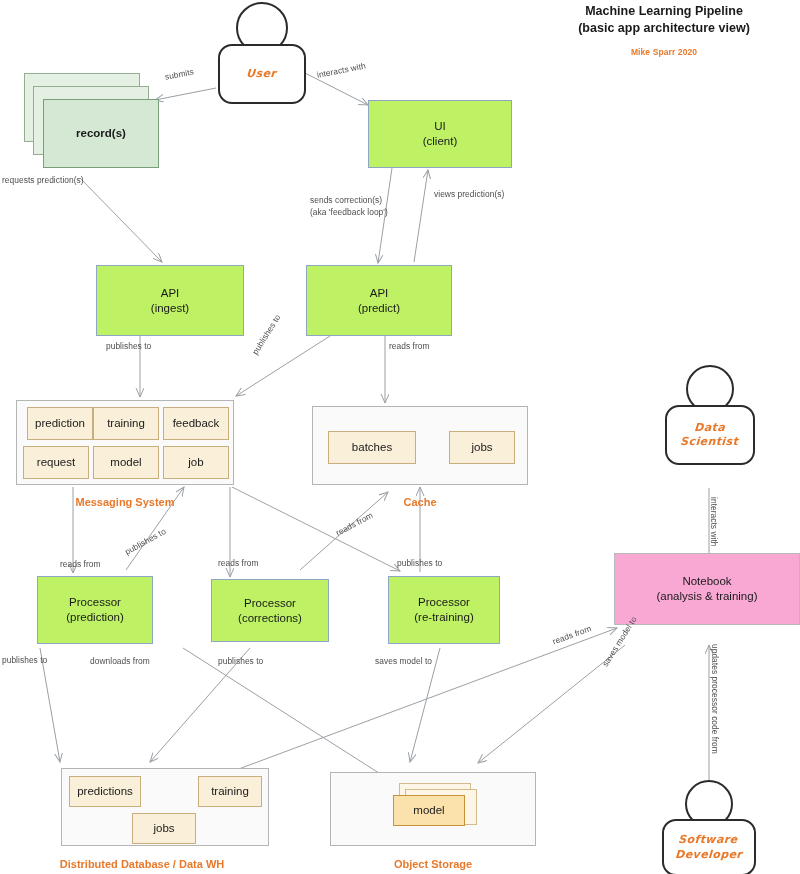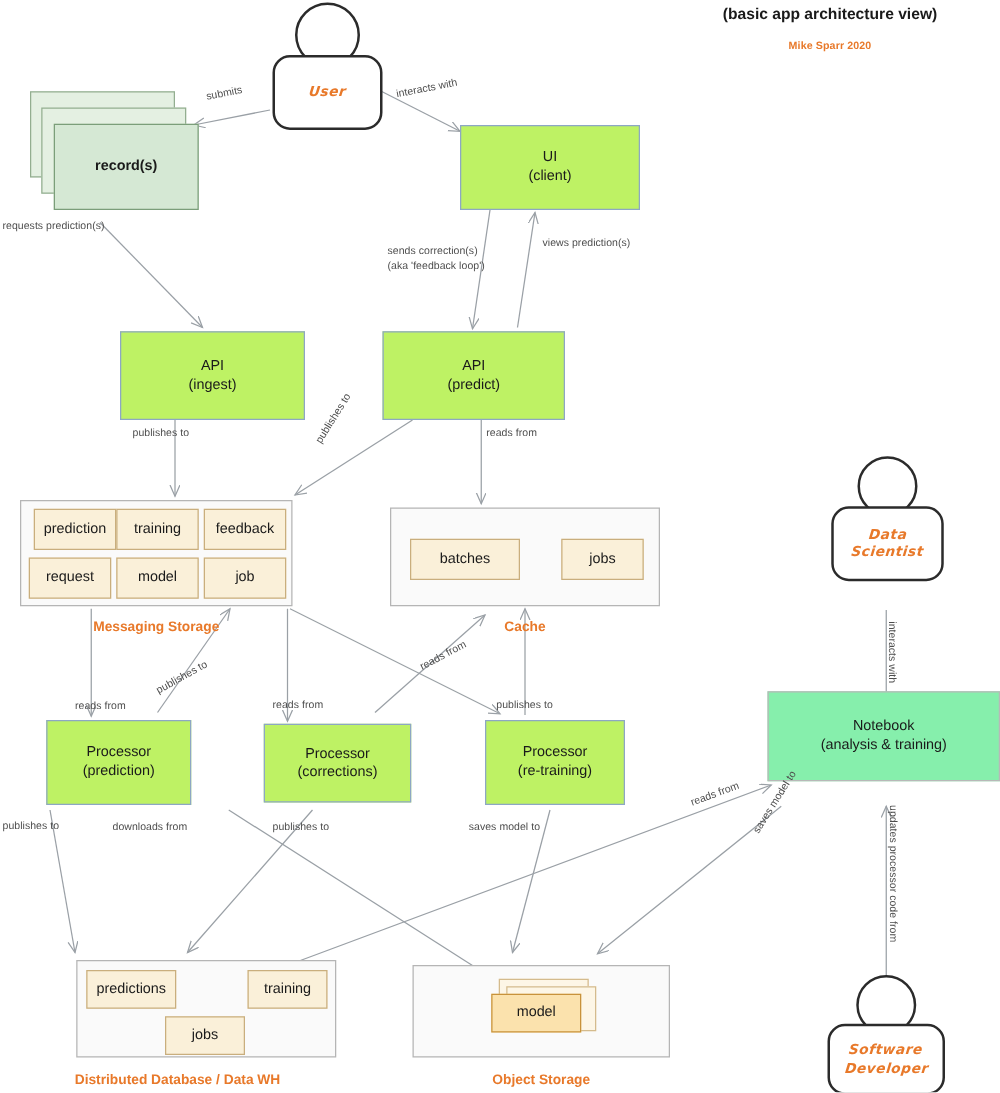--- a/index.html
+++ b/index.html
@@ -59,21 +59,21 @@
   }
   .box-tan-strong {
     background: #fbe2ad;
     border: 1px solid #c8923b;
   }
   .box-tan-pale {
     background: #fdf6e6;
     border: 1px solid #d4bb8d;
   }
   .box-grey {
-    background: #86efac;
+    background: #f9a8d4;
     border: 1px solid #b8b8b8;
   }
 
   .box .line2 { display: block; }
 
   
   #title-block {
     position: absolute;
     right: 16px;
     top: 3px;
@@ -216,20 +216,21 @@
 
       <path d="M236,770 L617,628"></path>
 
       <path d="M709,488 L709,572"></path>
 
       <path d="M709,782 L709,645"></path>
     </g>
   </svg>
 
   <div id="title-block">
+    <span class="title-main">Machine Learning Pipeline</span>
     <span class="title-main">(basic app architecture view)</span>
     <span class="title-author">Mike Sparr 2020</span>
   </div>
 
   <div class="actor" style="left:218px; top:2px; width:88px; height:102px;">
     <div class="actor-head" style="width:48px; height:48px;"></div>
     <div class="actor-body" style="top:42px; width:88px; height:60px;">
       <span class="actor-label">User</span>
     </div>
   </div>
@@ -271,21 +272,21 @@
       <span>request</span>
     </div>
     <div class="box box-tan" style="left:76px; top:45px; width:66px; height:33px;">
       <span>model</span>
     </div>
     <div class="box box-tan" style="left:146px; top:45px; width:66px; height:33px;">
       <span>job</span>
     </div>
   </div>
   <div class="group-caption" style="left:16px; top:496px; width:218px;">
-    <span>Messaging Storage</span>
+    <span>Messaging System</span>
   </div>
 
   <div class="group" style="left:312px; top:406px; width:216px; height:79px;">
     <div class="box box-tan" style="left:15px; top:24px; width:88px; height:33px;">
       <span>batches</span>
     </div>
     <div class="box box-tan" style="left:136px; top:24px; width:66px; height:33px;">
       <span>jobs</span>
     </div>
   </div>

